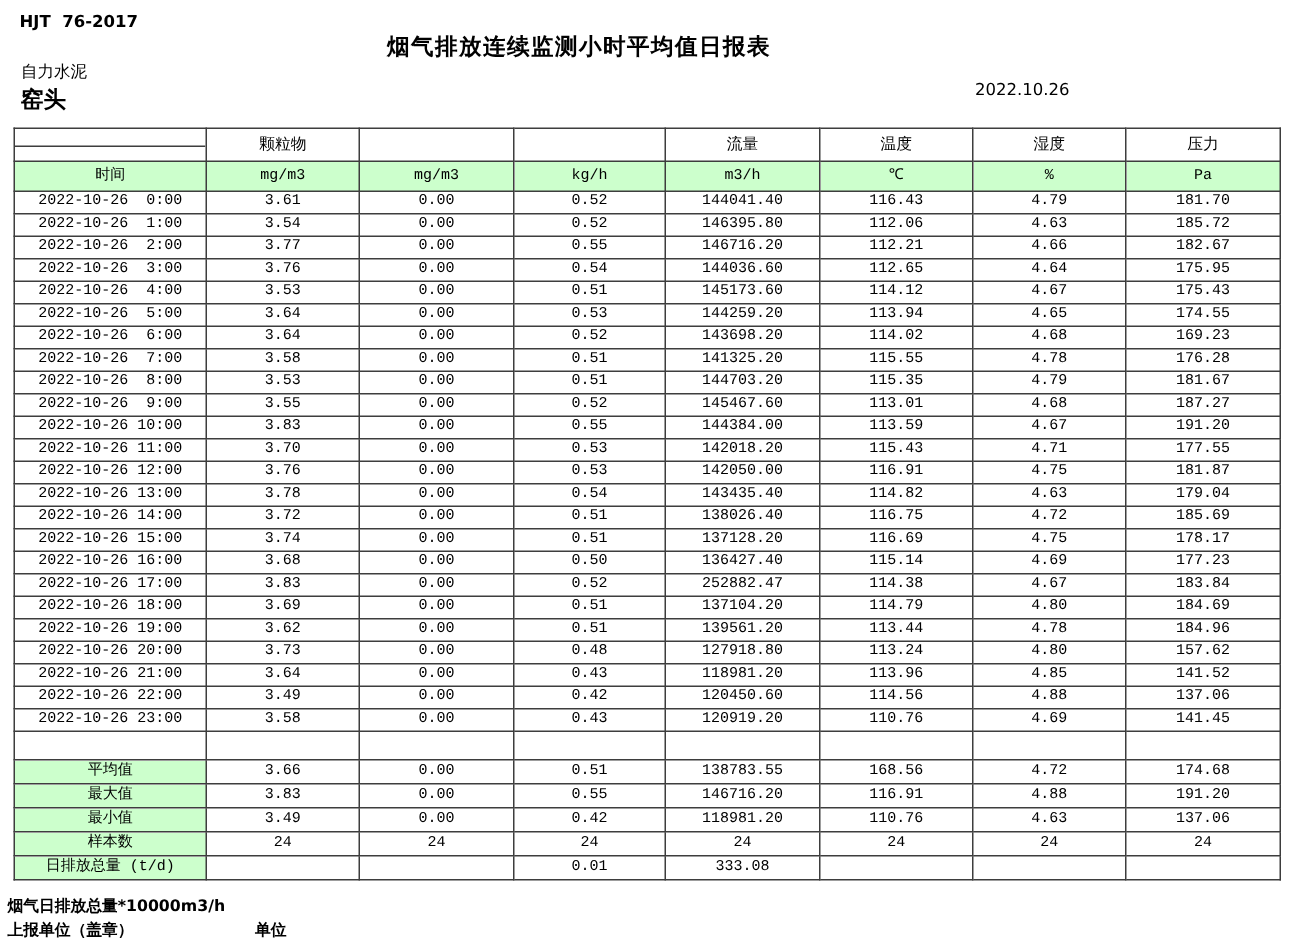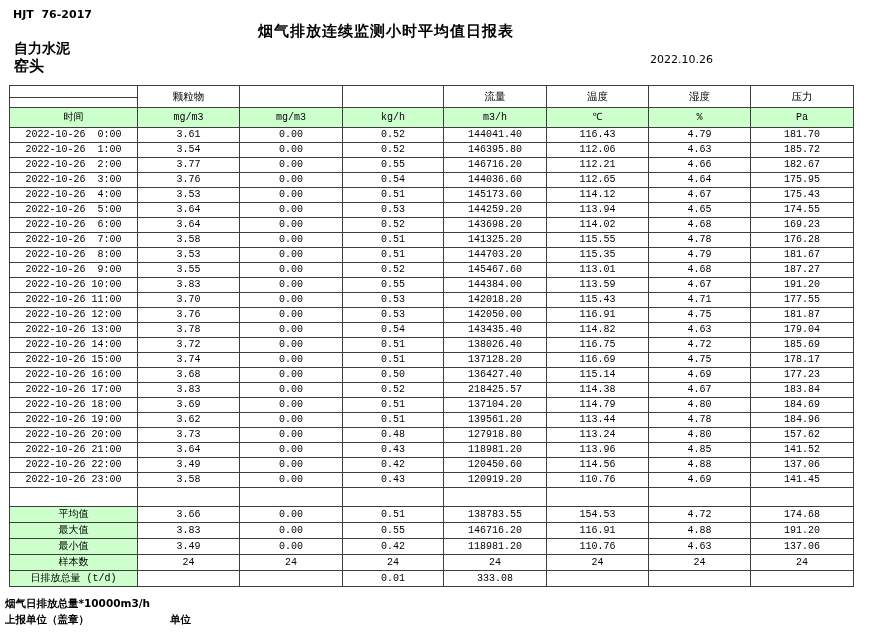--- a/index.html
+++ b/index.html
@@ -17,21 +17,21 @@
     left: 13px; top: 8px;
     font-size: 11px; font-weight: bold;
     white-space: pre;
   }
   #report-title {
     left: 0; top: 22px; width: 772px;
     text-align: center;
     font-size: 15px; font-weight: bold;
     letter-spacing: 1px;
   }
-  #company-name { left: 14px; top: 40px; font-size: 14px; font-weight: bold; }
+  #company-name { left: 14px; top: 40px; font-size: 11px; font-weight: normal; }
   #location-name { left: 14px; top: 57px; font-size: 15px; font-weight: bold; }
   #report-date { left: 650px; top: 53px; font-size: 11px; }
 
   #tbl-wrap { left: 9px; top: 85px; }
   table {
     border-collapse: collapse;
     table-layout: fixed;
     width: 844px;
     font-family: Liberation Mono, monospace;
   }
@@ -272,21 +272,21 @@
           <td>136427.40</td>
           <td>115.14</td>
           <td>4.69</td>
           <td>177.23</td>
         </tr>
         <tr class="data-row">
           <td>2022-10-26 17:00</td>
           <td>3.83</td>
           <td>0.00</td>
           <td>0.52</td>
-          <td>218425.57</td>
+          <td>252882.47</td>
           <td>114.38</td>
           <td>4.67</td>
           <td>183.84</td>
         </tr>
         <tr class="data-row">
           <td>2022-10-26 18:00</td>
           <td>3.69</td>
           <td>0.00</td>
           <td>0.51</td>
           <td>137104.20</td>
@@ -353,21 +353,21 @@
           <td></td>
           <td></td>
           <td></td>
         </tr>
         <tr class="summary-row">
           <td class="label-cell">平均值</td>
           <td>3.66</td>
           <td>0.00</td>
           <td>0.51</td>
           <td>138783.55</td>
-          <td>154.53</td>
+          <td>168.56</td>
           <td>4.72</td>
           <td>174.68</td>
         </tr>
         <tr class="summary-row">
           <td class="label-cell">最大值</td>
           <td>3.83</td>
           <td>0.00</td>
           <td>0.55</td>
           <td>146716.20</td>
           <td>116.91</td>

